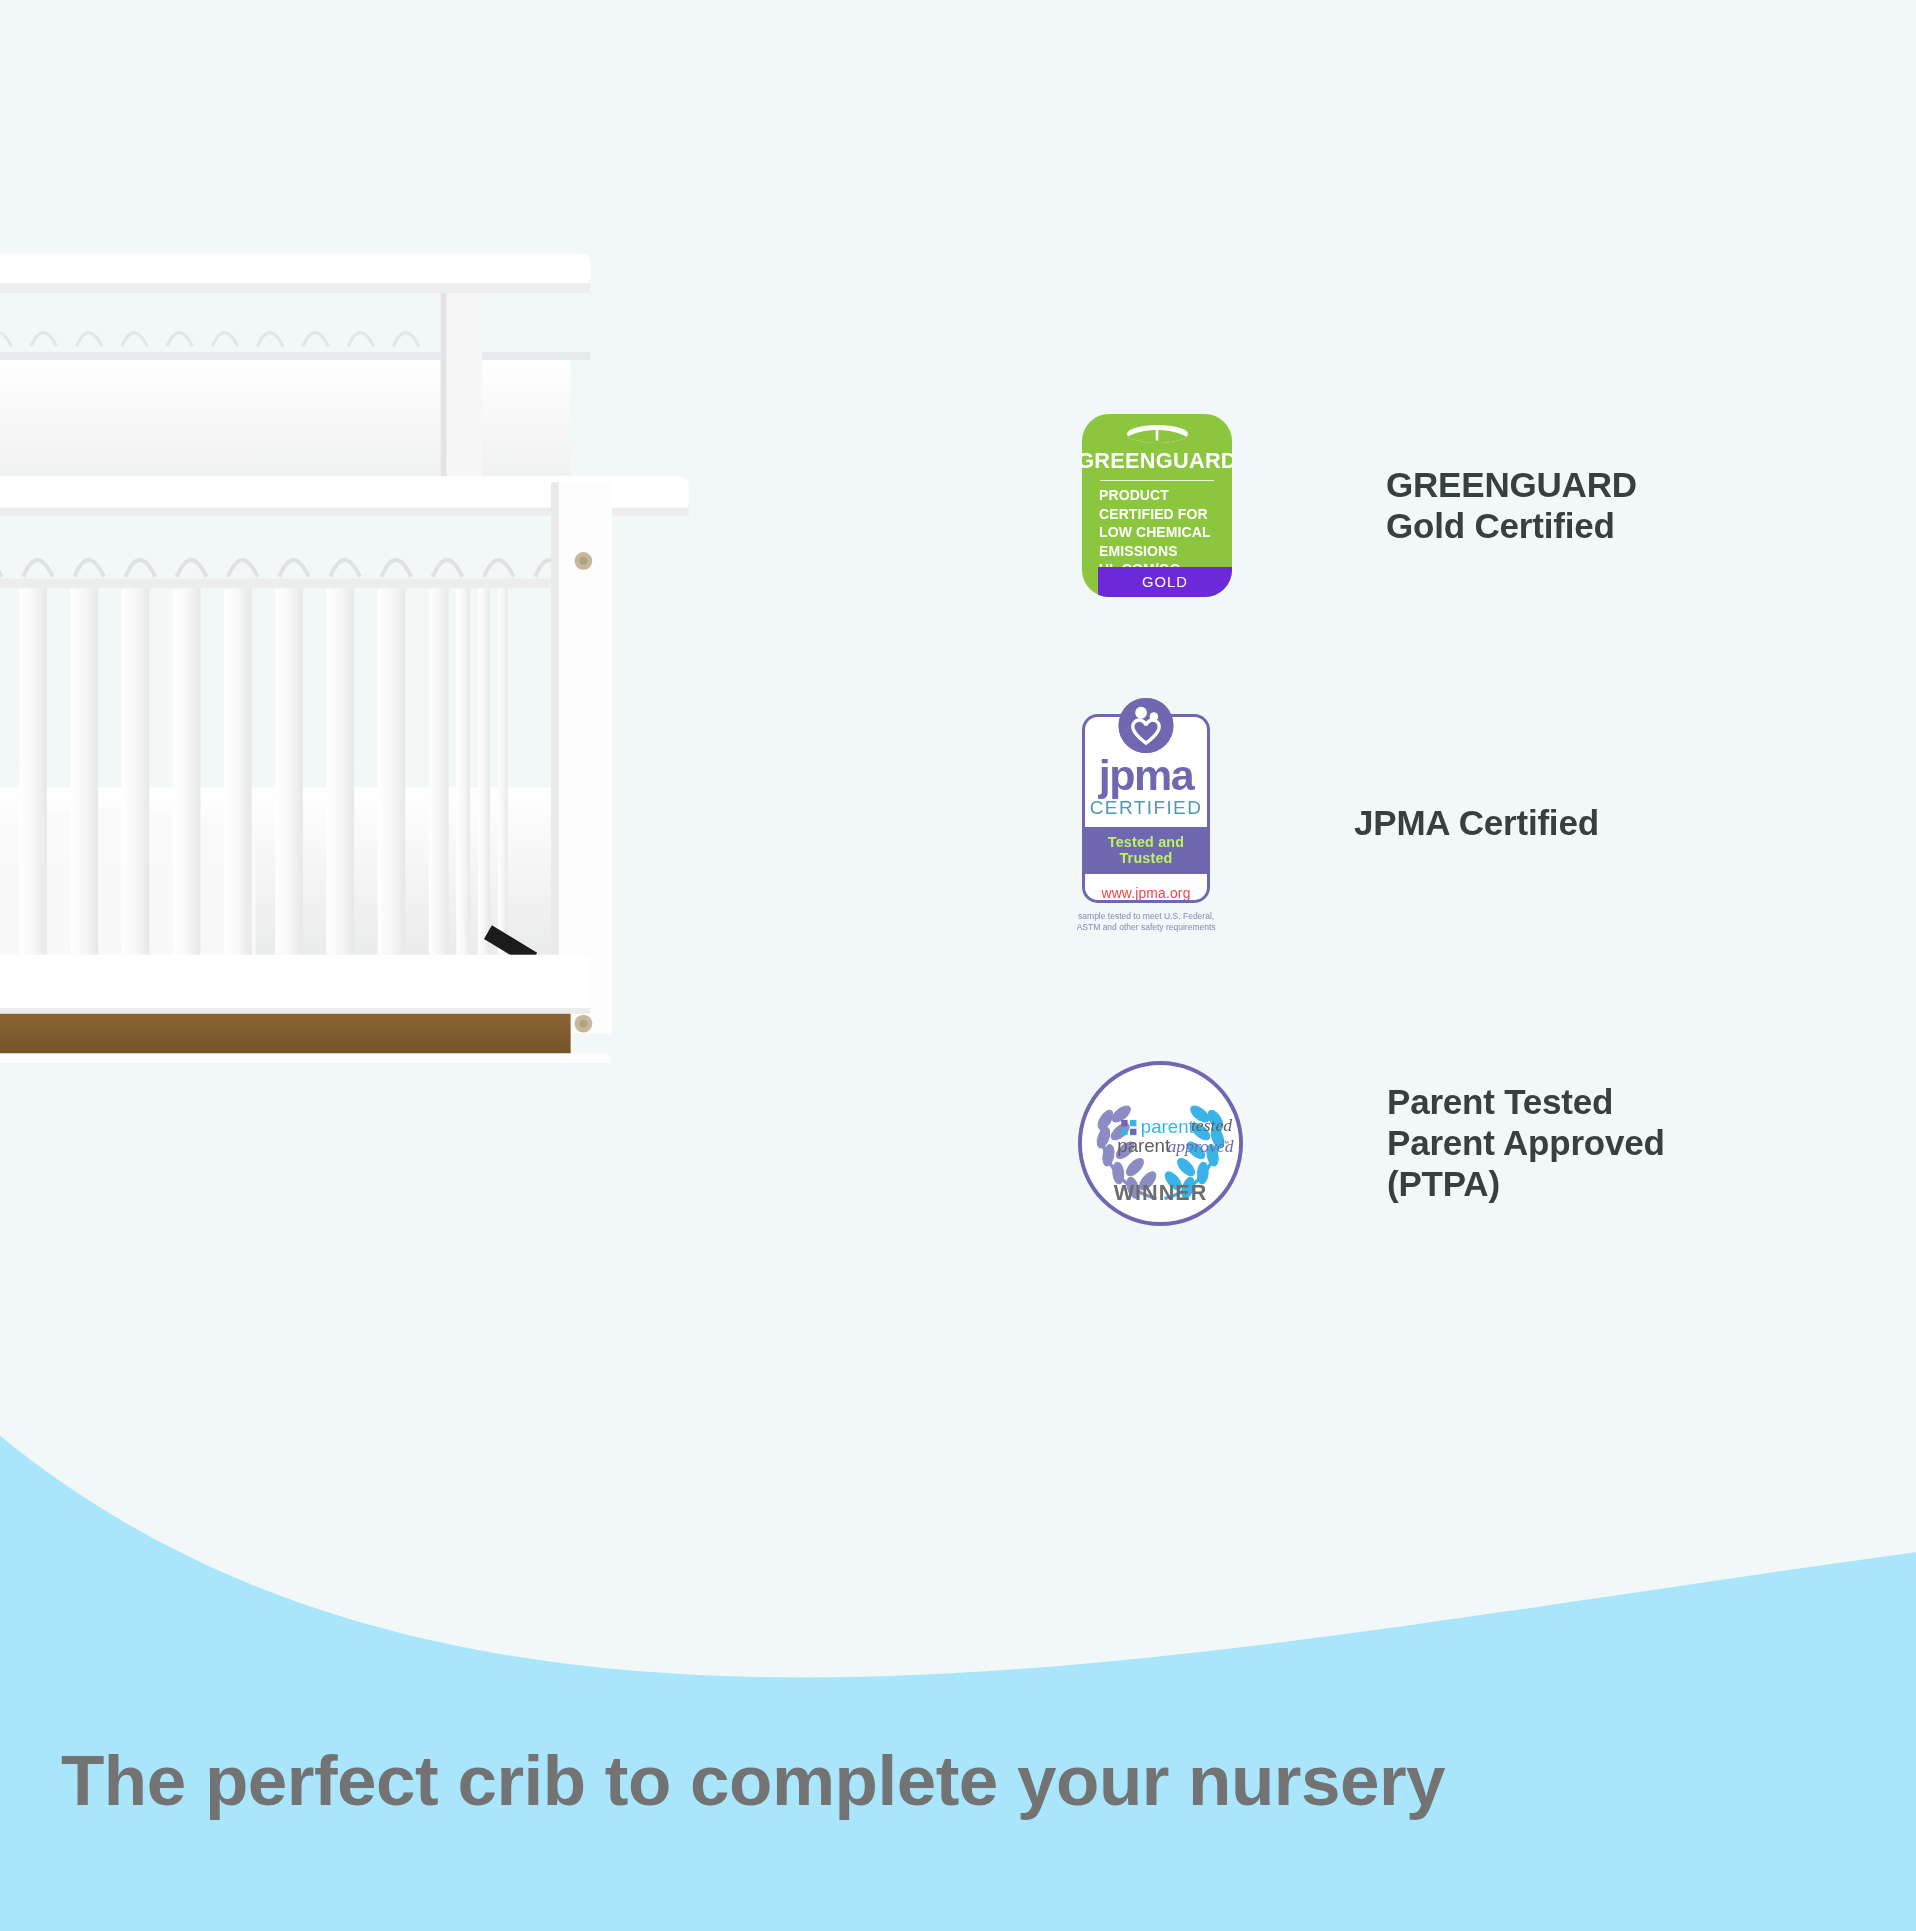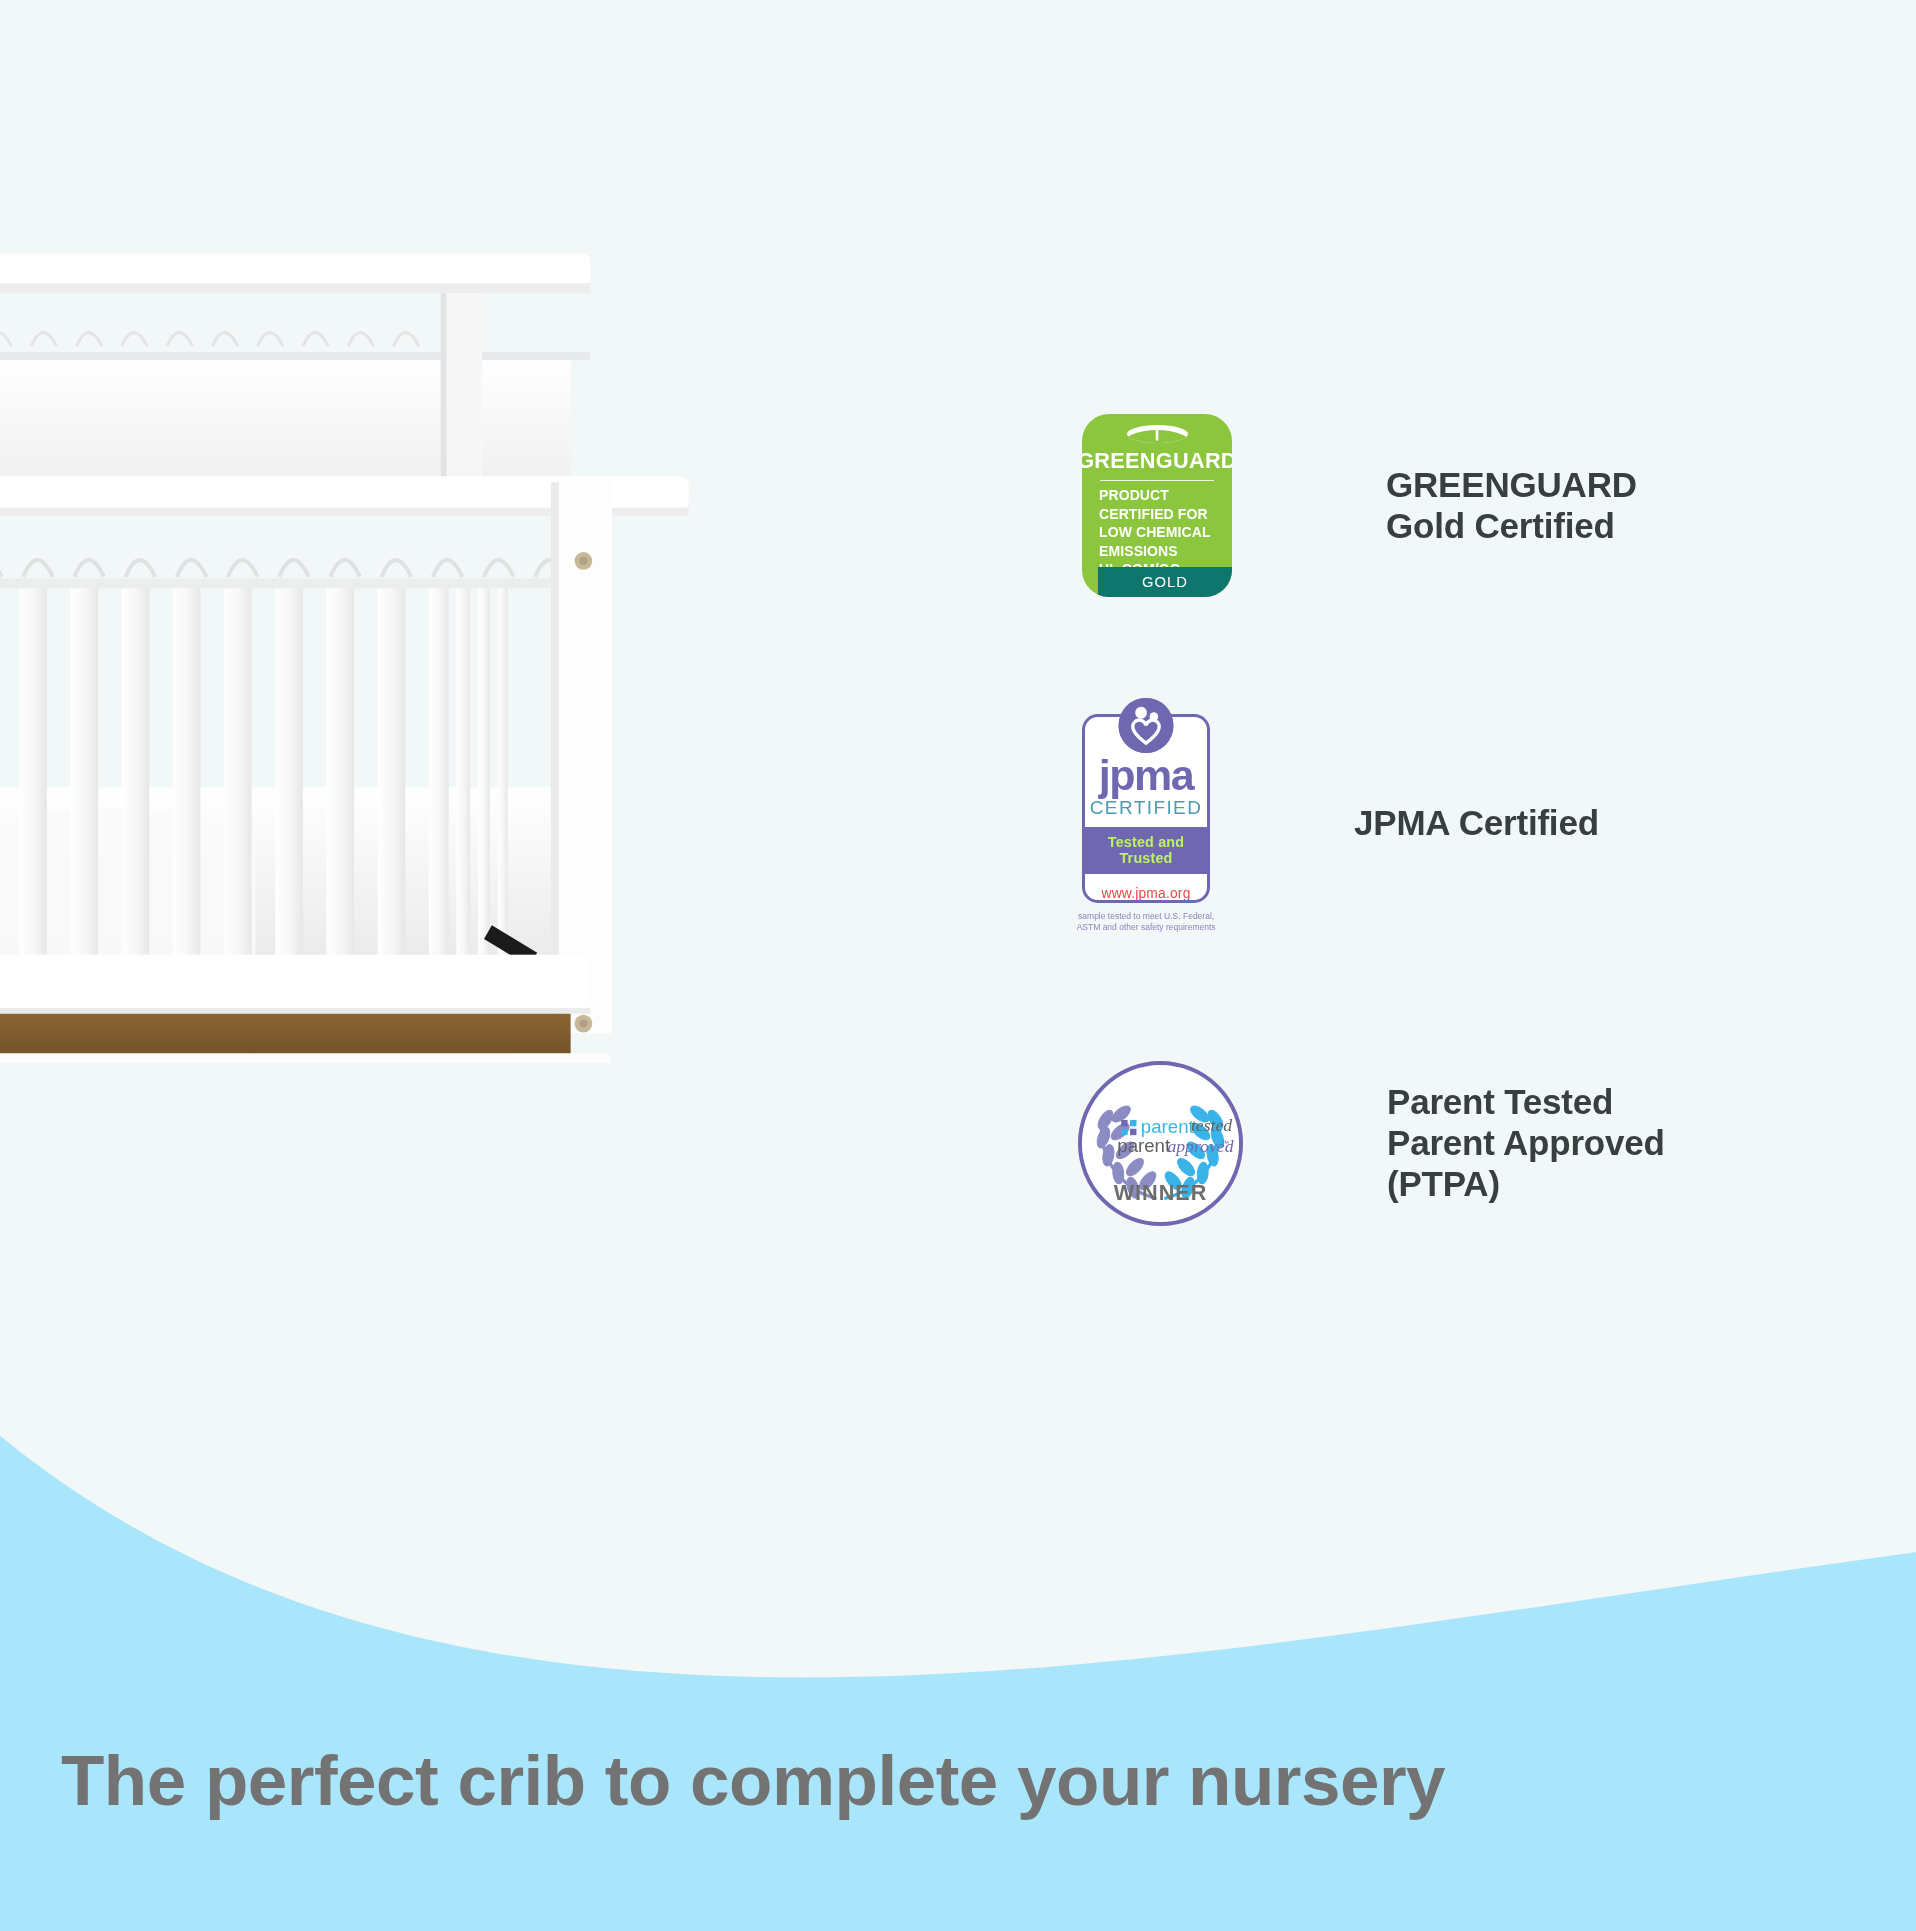--- a/index.html
+++ b/index.html
@@ -66,21 +66,21 @@
     margin-top:4.9px; font-size:21.7px; font-weight:bold; color:#fff;
     letter-spacing:0.3px;
   }
   .gg-rule { width:114px; height:2px; background:#fff; opacity:.85; margin-top:5.9px; }
   .gg-fine {
     width:116px; margin-top:5.9px; color:#fff; font-size:14px; font-weight:bold;
     line-height:1.32; letter-spacing:0.1px; white-space:pre-line;
   }
   .gg-gold {
     position:absolute; left:16px; right:0; bottom:0; height:29.6px;
-    background:#0f766e; color:#fff; font-size:14.8px; letter-spacing:1px;
+    background:#6d28d9; color:#fff; font-size:14.8px; letter-spacing:1px;
     display:flex; align-items:center; justify-content:center;
   }
 
   
   .jpma { width:128px; position:relative; }
   .jpma-card {
     width:128px; height:189px; border-radius:15.8px;
     border:3px solid #6f68b0; background:#fff; overflow:hidden; position:relative;
   }
   .jpma-icon {

